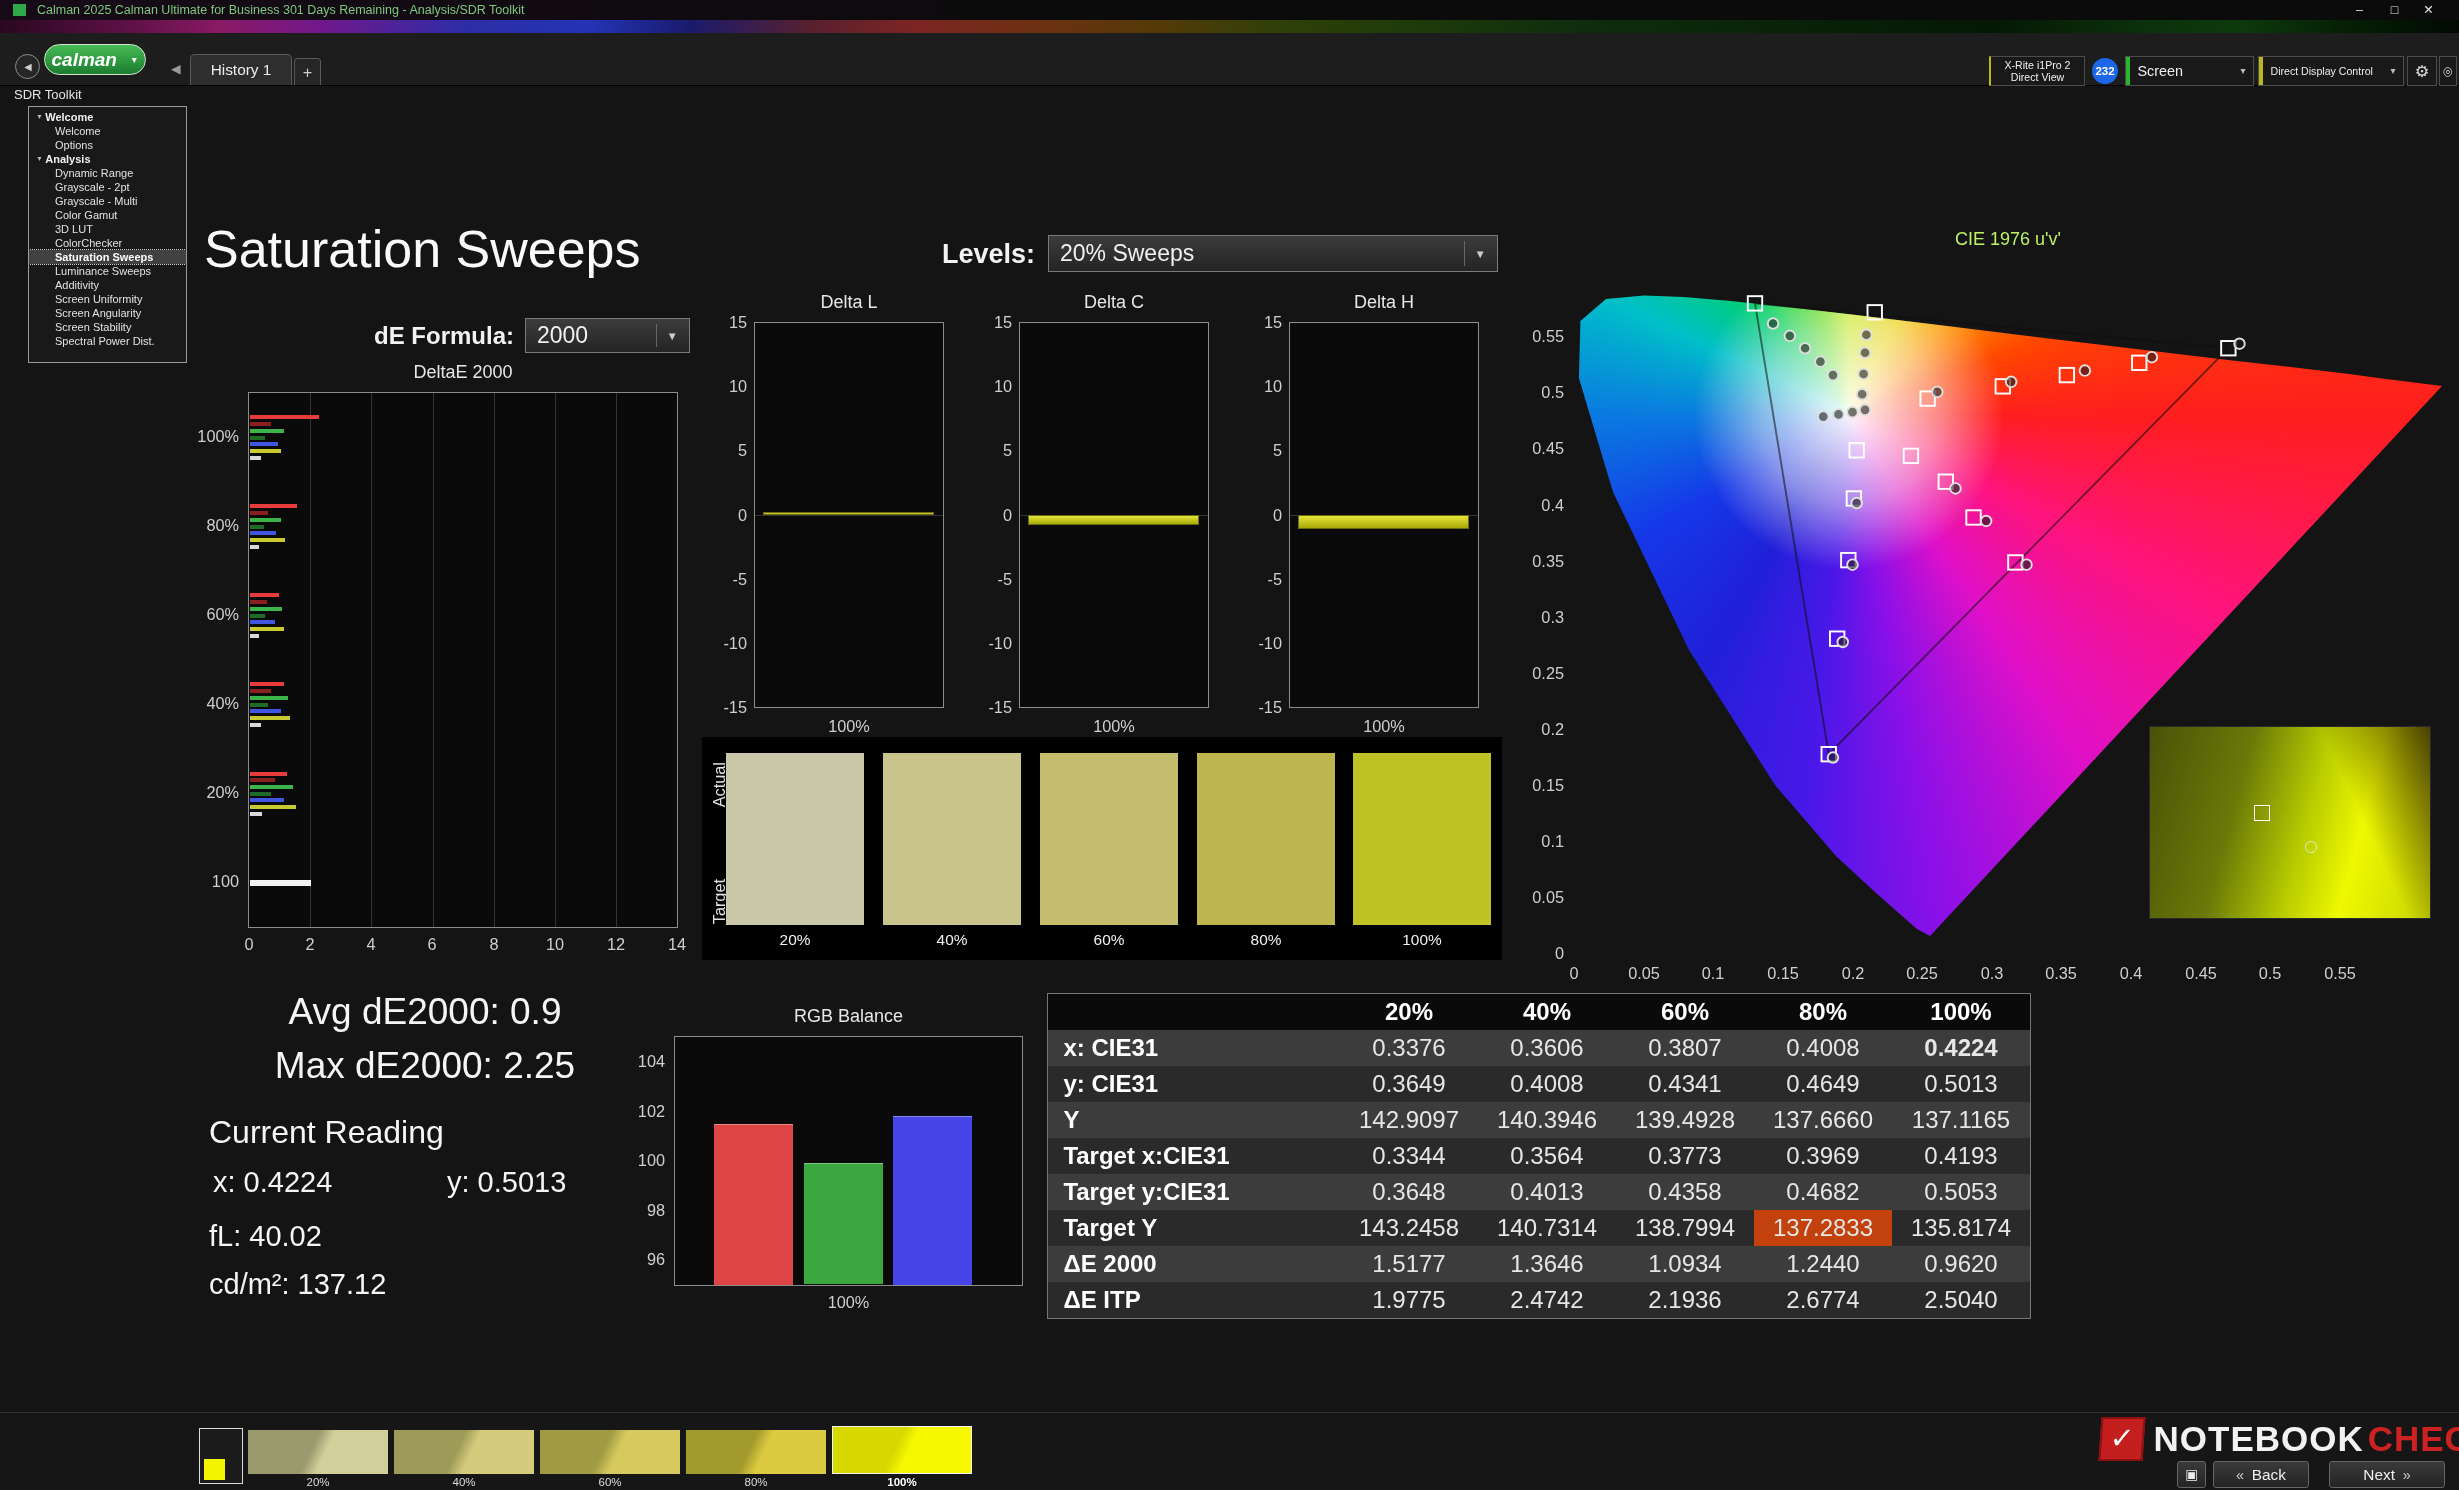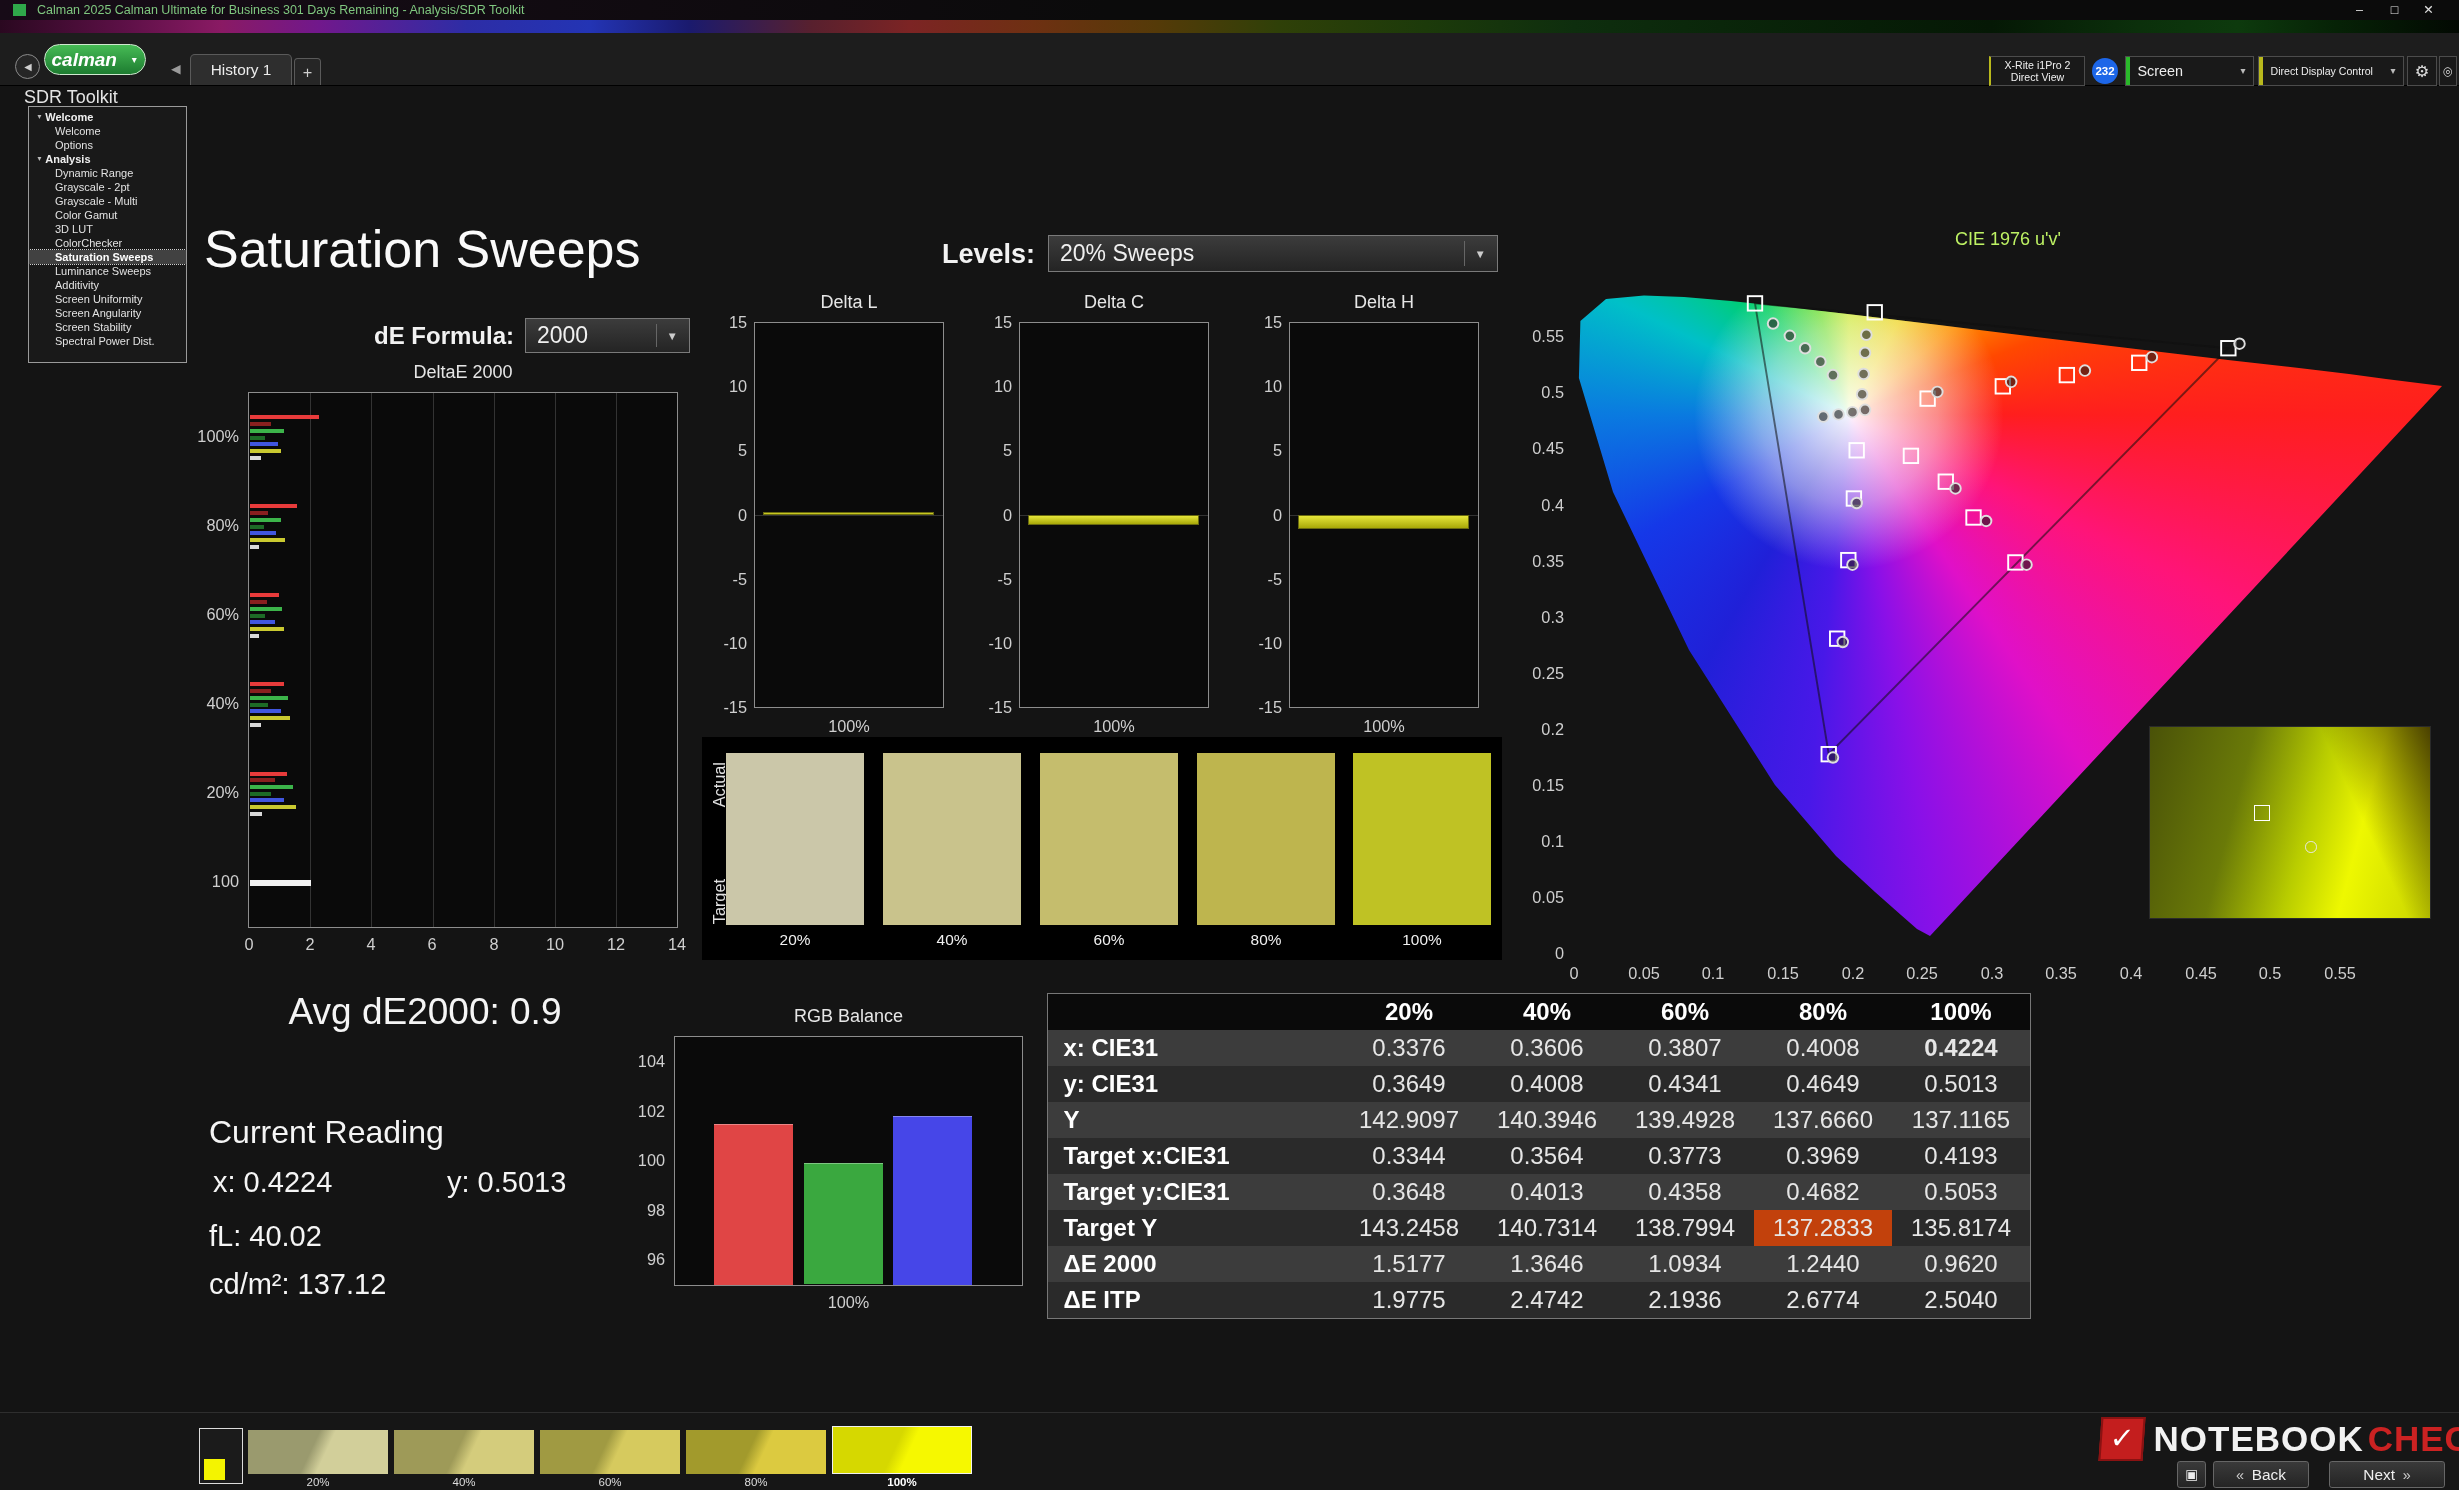--- a/index.html
+++ b/index.html
@@ -47,21 +47,21 @@
   #dd-source{left:2125px;width:129px;font-size:14.4px}
   #dd-display{left:2258px;width:146px;font-size:10.6px}
   .dd .bar{width:3.8px;height:100%;margin-right:7.7px;flex:none}
   .bar.green{background:#2ab82a}.bar.yellow{background:#b9b91c}
   .dd .chev{margin-left:auto;margin-right:5.8px;font-size:8.6px;color:#bbb}
   .icon-btn{position:absolute;top:56px;background:#191919;border:1px solid #4c4c4c;color:#ddd;text-align:center;box-sizing:border-box}
   #btn-gear{left:2407px;width:30px;height:30px;font-size:16.3px;line-height:28px}
   #btn-target{left:2439px;width:18px;height:30px;font-size:11.5px;line-height:28px}
 
   
-  #sidebar-title{position:absolute;left:24px;top:87px;font-size:18px;color:#e4e4e4}
+  #sidebar-title{position:absolute;left:14px;top:87px;font-size:13px;color:#e4e4e4}
   #tree{position:absolute;left:28px;top:106px;width:159px;height:257px;background:#191919;
         border:1px solid #9a9a9a;padding:2.9px 0;box-sizing:border-box;overflow:hidden}
   .tree-sec{font-size:11px;font-weight:bold;color:#f0f0f0;padding:1px 3.8px 1px 8.6px;display:flex;gap:3.8px;align-items:center;white-space:nowrap}
   .tree-sec .ar{font-size:7.7px;color:#bbb}
   .tree-item{font-size:11px;color:#e2e2e2;padding:1px 3.8px 1px 26px;white-space:nowrap}
   .tree-item.selected{background:#414141;outline:1px dotted #cfcfcf;color:#fff;font-weight:bold}
 
   
   #page-title{position:absolute;left:204px;top:219px;font-size:52px;color:#fafafa}
   #levels-label{position:absolute;left:893px;top:239px;width:142px;text-align:right;font-size:27px;font-weight:bold;color:#f2f2f2}
@@ -405,20 +405,21 @@
       <div class="tick" style="left: -56px; top: 563px; width: 46px; text-align: right;">0.1</div>
       <div class="tick" style="left: -56px; top: 619px; width: 46px; text-align: right;">0.05</div>
       <div class="tick" style="left: -56px; top: 675px; width: 46px; text-align: right;">0</div>
       <div style="position: absolute; left: 575px; top: 457px; width: 280px; height: 191px; border: 1px solid rgb(42, 42, 42); background: linear-gradient(245deg, rgba(58, 46, 0, 0.9) 0%, rgba(58, 46, 0, 0) 30%), linear-gradient(105deg, rgb(74, 82, 8) 0%, rgb(106, 122, 8) 32%, rgb(184, 204, 0) 55%, rgb(238, 248, 0) 72%, rgb(200, 212, 0) 100%);">
         <div style="position: absolute; left: 104px; top: 78px; width: 14.4px; height: 14.4px; border: 1.9px solid rgb(255, 255, 255);"></div>
         <div style="position: absolute; left: 155px; top: 114px; width: 9.6px; height: 9.6px; border: 1.9px solid rgb(232, 232, 232); border-radius: 50%;"></div>
       </div>
     </div>
 
   <div id="m-avg" class="metric">Avg dE2000: 0.9</div>
+  <div id="m-max" class="metric">Max dE2000: 2.25</div>
   <div id="m-cur" class="metric">Current Reading</div>
   <div id="m-x" class="metric">x: 0.4224</div>
   <div id="m-y" class="metric">y: 0.5013</div>
   <div id="m-fl" class="metric">fL: 40.02</div>
   <div id="m-cd" class="metric">cd/m²: 137.12</div>
 
   <div id="results-table">
       <div class="tc th"></div>
       <div class="tc th">20%</div>
       <div class="tc th">40%</div>

